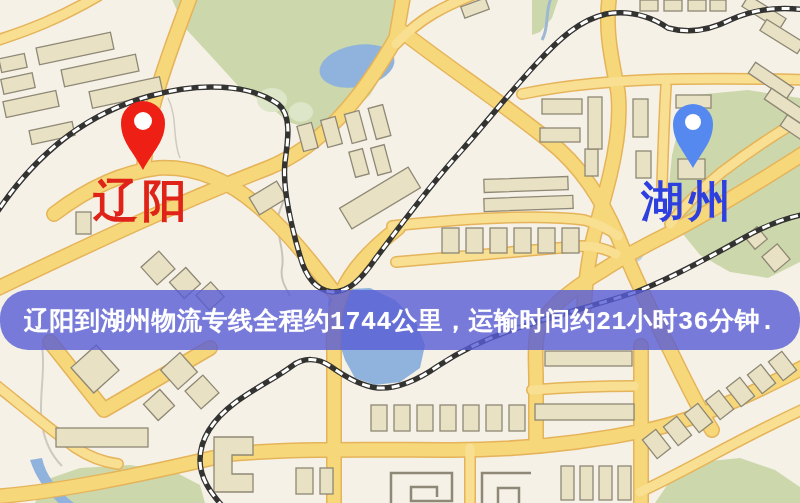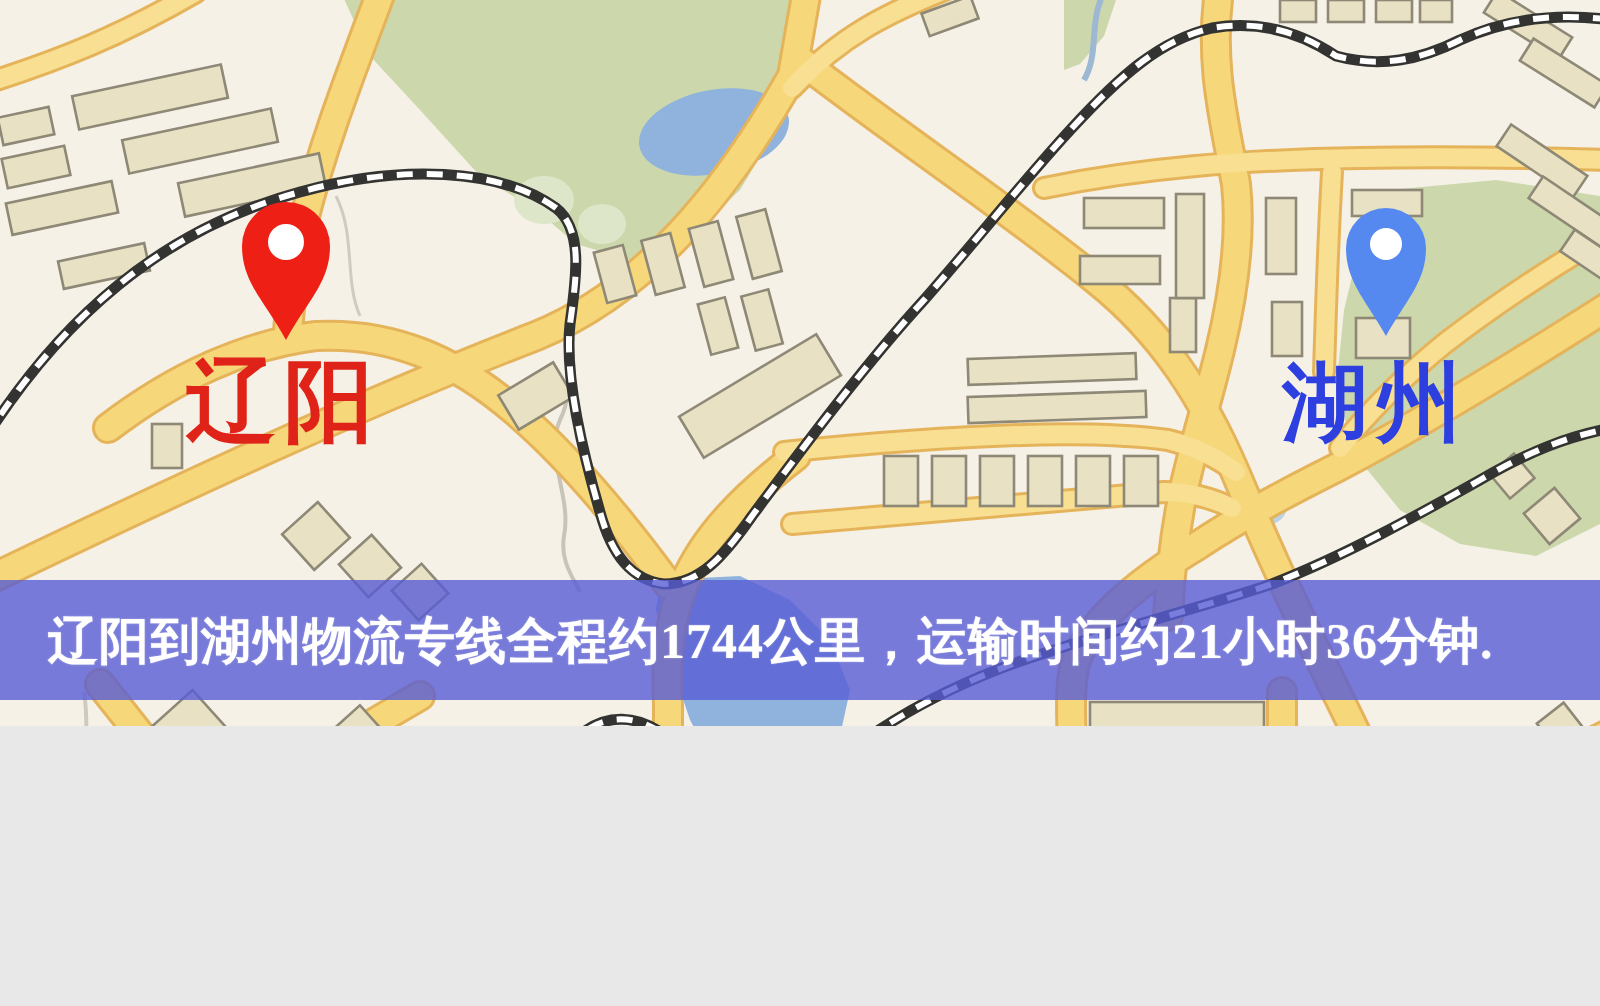--- a/index.html
+++ b/index.html
@@ -1,24 +1,24 @@
 <!DOCTYPE html>
 <html><head>
 <meta charset="utf-8">
 <style>
   html,body{margin:0;padding:0;background:#e8e8e8;}
   .stage{
-    position:relative;width:800px;height:363px;overflow:hidden;
-    font-family:Liberation Serif, serif;
+    position:relative;width:800px;height:503px;overflow:hidden;
+    font-family:Liberation Mono, monospace;
   }
   .stage svg{position:absolute;left:0;top:0;display:block;}
   .banner{
     position:absolute;left:0;top:290px;width:800px;height:60px;
     background:rgba(88,92,214,0.80);
-    display:flex;align-items:center;box-sizing:border-box;padding-left:24px;
+    display:flex;align-items:center;box-sizing:border-box;padding-left:24px;border-radius:28px;
   }
   .banner span{
     color:#ffffff;font-size:25px;font-weight:600;letter-spacing:0.5px;
     white-space:nowrap;text-shadow:0 0 1px rgba(255,255,255,0.4);
   }
   .city-label{font-weight:bold;letter-spacing:4px;}
   .origin-label{font-size:45px;}
   .destination-label{font-size:43px;}
 </style>
 </head>

